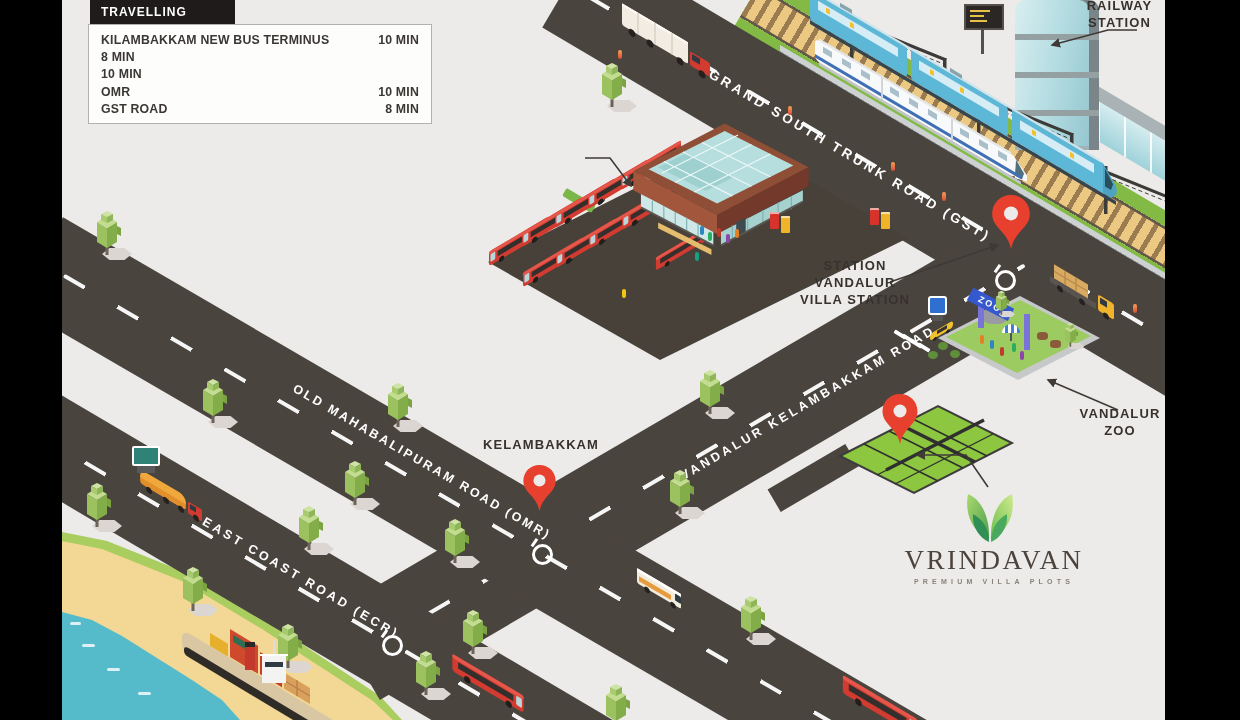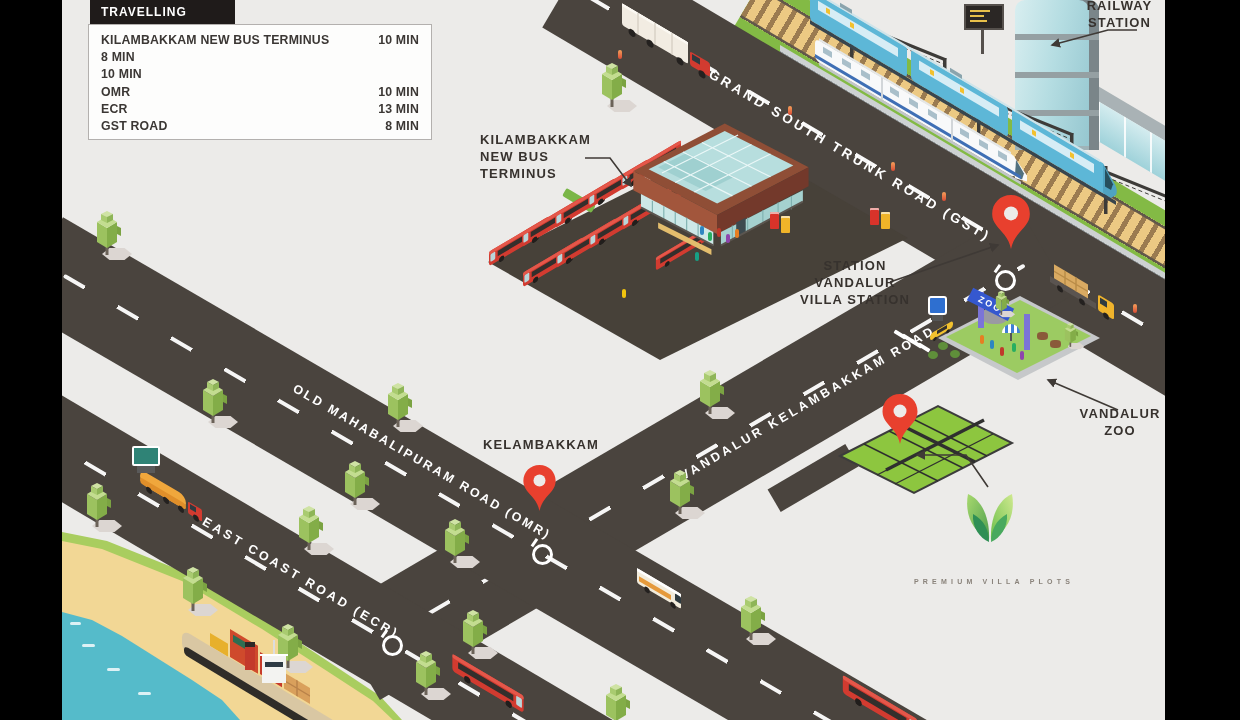--- a/index.html
+++ b/index.html
@@ -26,21 +26,21 @@
   .ring::before{content:'';position:absolute;width:2.5px;height:9px;background:#fff;left:-2px;top:-9px;transform:rotate(35deg);}
   .fig{position:absolute;width:4px;height:9px;border-radius:2px;background:linear-gradient(#f5a05a,#d84b35);}
   .dotp{position:absolute;width:4px;height:9px;border-radius:2px;}
   .vend{position:absolute;width:9px;height:17px;border-radius:1px;box-shadow:inset 0 2px 0 rgba(255,255,255,.6);}
   .zs{position:absolute;width:4px;height:13px;background:#fff;border-radius:1px;transform:rotate(-58deg);}
   .pillar{position:absolute;background:#50575c;box-shadow:inset 4px 0 0 #6a7277;}
   .band{position:absolute;left:0;width:100%;height:6px;background:#95a0a3;}
   
   .tt-head{position:absolute;left:28px;top:0;width:134px;height:24px;background:#1f1b1a;color:#fff;
     font-weight:700;font-size:12px;letter-spacing:1px;line-height:24px;padding-left:11px;}
-  .tt-box{position:absolute;left:26px;top:24px;width:344px;height:116px;background:#fdfdfc;
+  .tt-box{position:absolute;left:26px;top:24px;width:344px;height:100px;background:#fdfdfc;
     border:1.5px solid #b3b0ae;box-sizing:border-box;padding:7px 12px 0 12px;}
   .tt-row{display:flex;justify-content:space-between;font-size:12.3px;font-weight:700;color:#3b3734;
     line-height:17.2px;letter-spacing:.2px;}
   
   .logo-name{position:absolute;left:822px;top:545px;width:220px;text-align:center;color:#4b433c;
     font-family:"Liberation Serif",serif;font-size:27px;letter-spacing:2.5px;}
   .logo-tag{position:absolute;left:822px;top:578px;width:220px;text-align:center;color:#8a837b;
     font-size:7px;font-weight:700;letter-spacing:4.2px;}
   .banner{position:absolute;background:#3558cf;color:#fff;font-size:9px;font-weight:700;
     letter-spacing:2px;padding:2px 10px;transform:rotate(27deg);transform-origin:0 50%;}
@@ -524,25 +524,20 @@
     <line x1="828" y1="282" x2="936" y2="245" stroke="#3f3a36" stroke-width="1.6" marker-end="url(#arr)"></line>
     <line x1="1056" y1="410" x2="986" y2="380" stroke="#3f3a36" stroke-width="1.6" marker-end="url(#arr)"></line>
     <polyline points="1075,30 1046,30 990,45" fill="none" stroke="#3f3a36" stroke-width="1.6" marker-end="url(#arr)"></polyline>
     <polyline points="926,487 904,455 855,455" fill="none" stroke="#3f3a36" stroke-width="1.6" marker-end="url(#arr)"></polyline>
   </svg>
 
   <div class="plabel" style="left:1000px;top:-2px;width:115px;text-align:center;">
     <div>RAILWAY</div>
     <div>STATION</div>
   </div>
-  <div class="plabel" style="left:418px;top:132px;width:130px;text-align:left;">
-    <div>KILAMBAKKAM</div>
-    <div>NEW BUS</div>
-    <div>TERMINUS</div>
-  </div>
   <div class="plabel" style="left:728px;top:258px;width:130px;text-align:center;">
     <div>STATION</div>
     <div>VANDALUR</div>
     <div>VILLA STATION</div>
   </div>
   <div class="plabel" style="left:1008px;top:406px;width:100px;text-align:center;">
     <div>VANDALUR</div>
     <div>ZOO</div>
   </div>
   <div class="plabel" style="left:404px;top:437px;width:150px;text-align:center;">KELAMBAKKAM</div>
@@ -562,24 +557,20 @@
 
         <div class="tt-row">
           <span class="tt-time">10 MIN</span>
         </div>
 
         <div class="tt-row">
           <span class="tt-place">OMR</span>
           <span class="tt-time">10 MIN</span>
         </div>
 
-        <div class="tt-row">
-          <span class="tt-place">ECR</span>
-          <span class="tt-time">13 MIN</span>
-        </div>
 
         <div class="tt-row">
           <span class="tt-place">GST ROAD</span>
           <span class="tt-time">8 MIN</span>
         </div>
       </div>
   </div>
 
   <svg class="abs" style="left:898px;top:482px" width="60" height="64" viewBox="0 0 60 64">
     <defs>
@@ -590,16 +581,17 @@
       <linearGradient id="lg2" x1="1" y1="0" x2="0" y2="1">
         <stop offset="0" stop-color="#cfe98f"></stop>
             <stop offset="1" stop-color="#6cbf4a"></stop>
       </linearGradient>
     </defs>
     <path d="M29,58 C14,50 4,34 8,12 C22,18 30,36 29,58 Z" fill="url(#lg1)"></path>
     <path d="M31,58 C46,50 56,34 52,12 C38,18 30,36 31,58 Z" fill="url(#lg2)"></path>
     <path d="M29,60 C20,56 12,46 13,32 C24,38 29,48 29,60 Z" fill="#2f8f55"></path>
     <path d="M31,60 C40,56 48,46 47,32 C36,38 31,48 31,60 Z" fill="#49a95e"></path>
   </svg>
+  <div class="logo-name">VRINDAVAN</div>
   <div class="logo-tag">PREMIUM VILLA PLOTS</div>
 
 </div>
 </div>
 
 </body></html>

